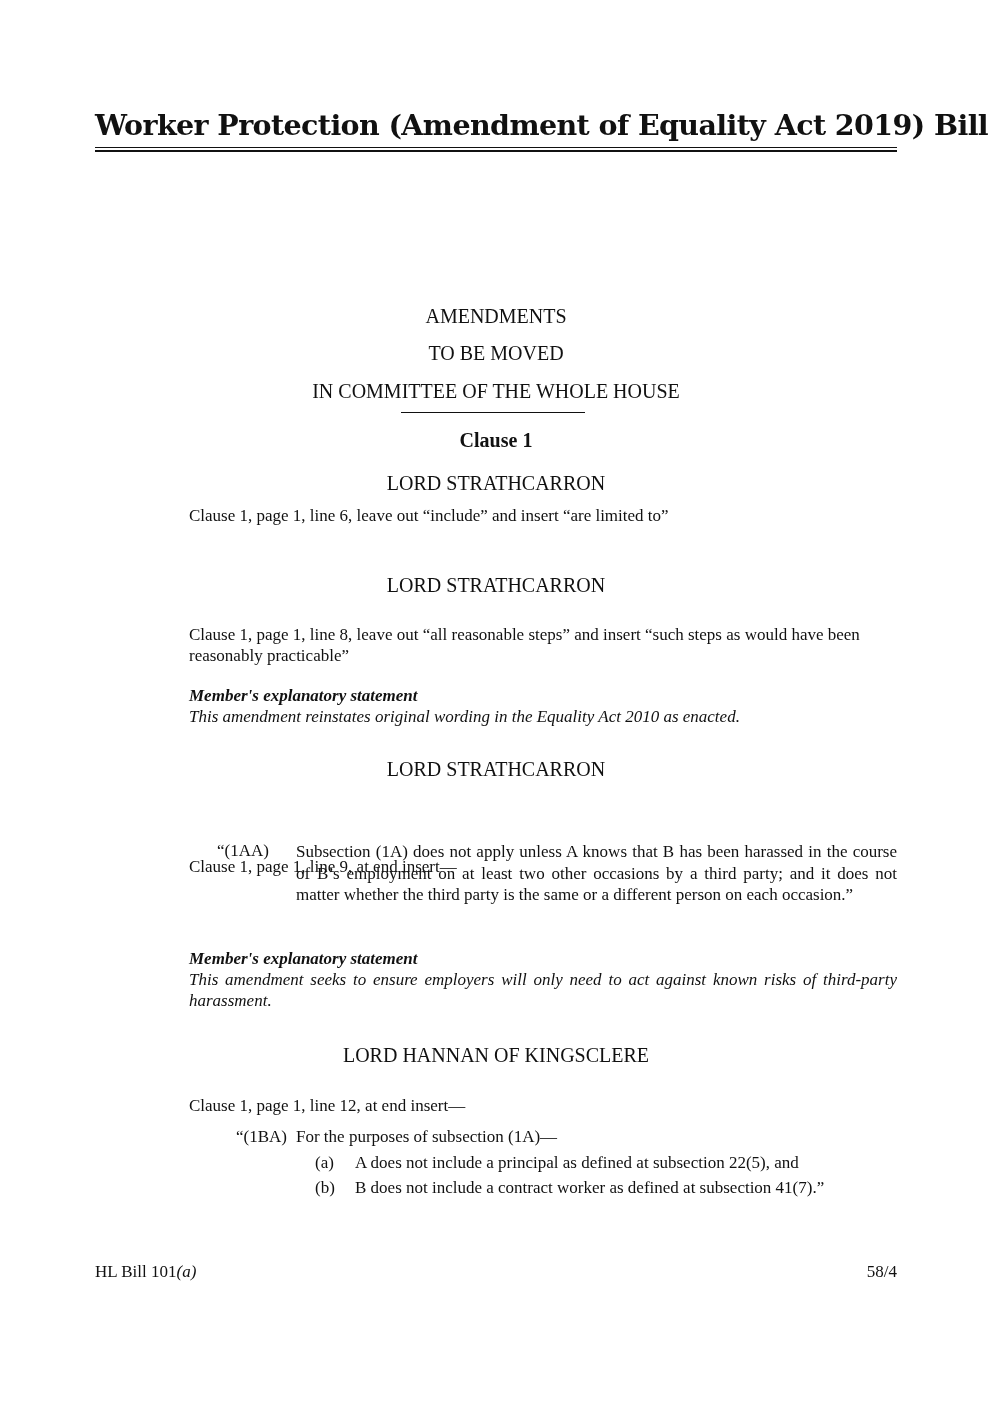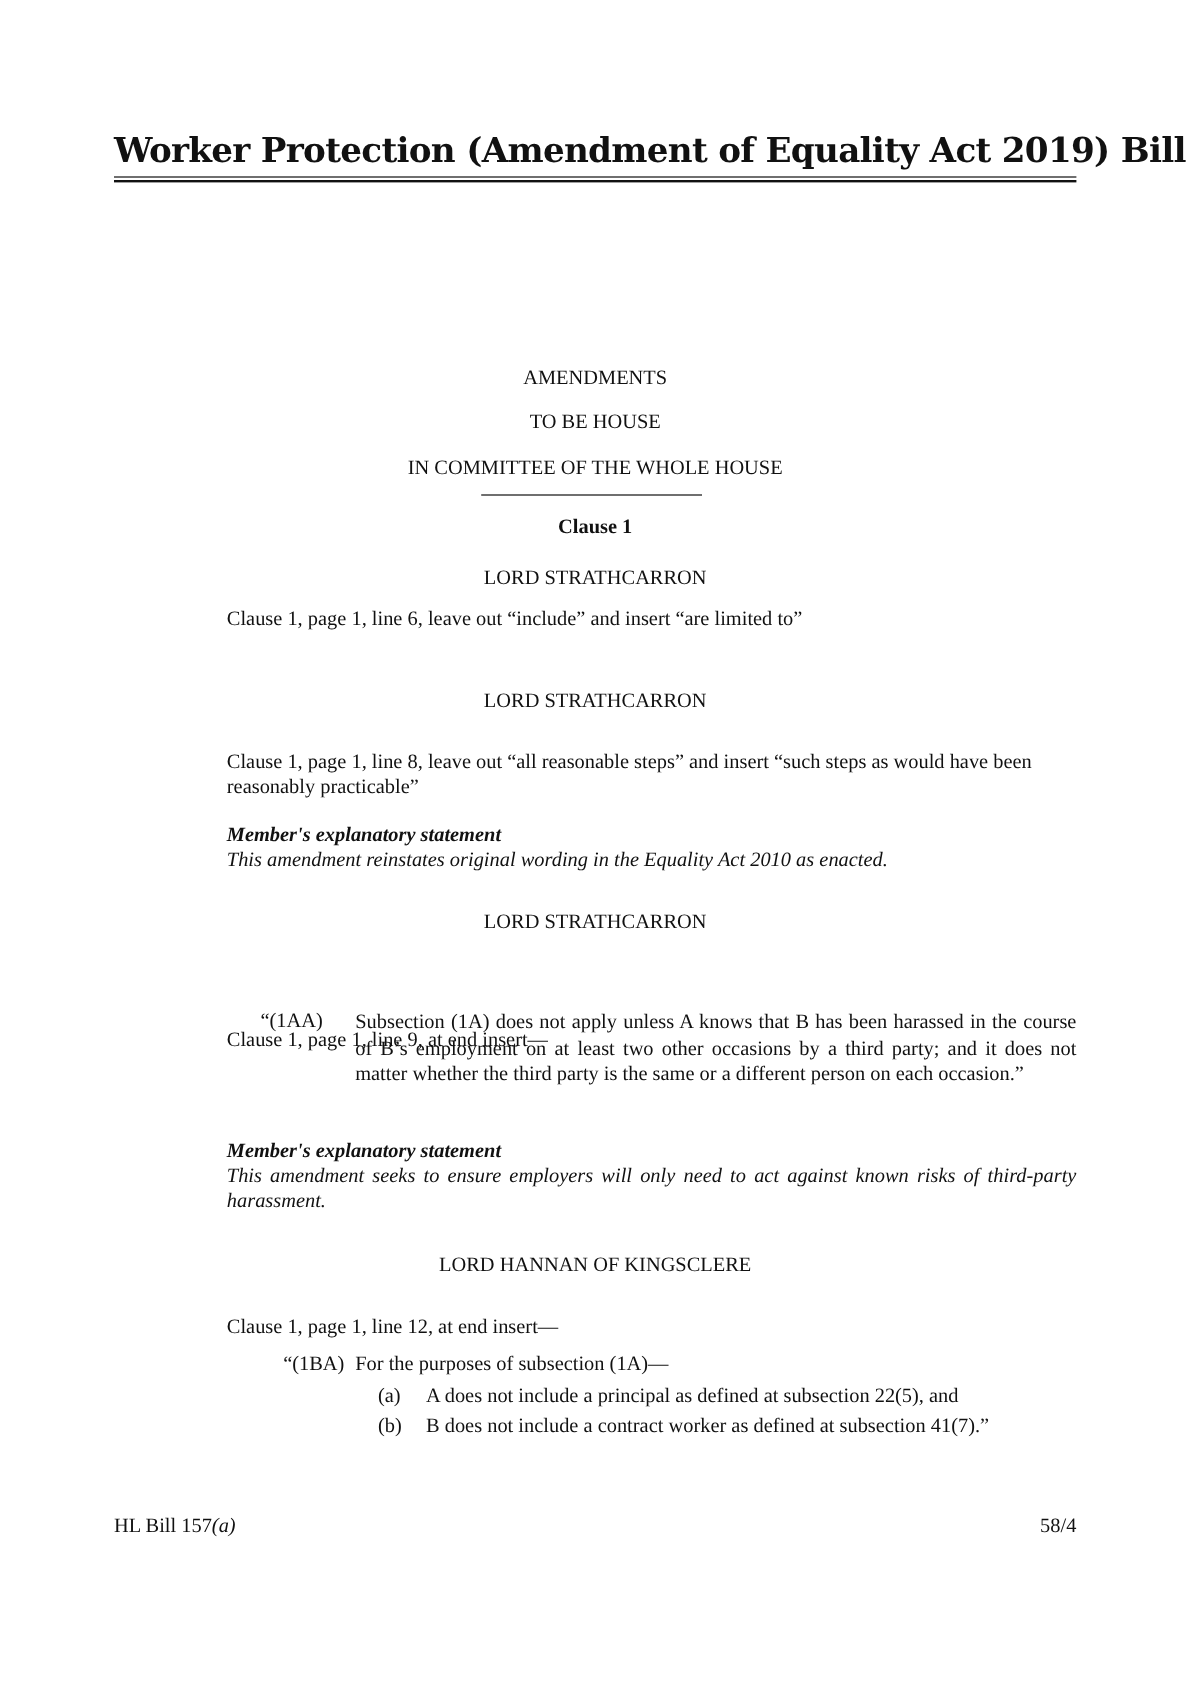--- a/index.html
+++ b/index.html
@@ -8,38 +8,38 @@
       font-family: "DejaVu Serif", "Liberation Serif", serif;
       color: #111111;
     }
     .page-title {
       position: absolute; left: 95px; top: 108px; width: 802px;
       text-align: center; font-weight: bold; font-size: 28.5px;
       font-family: "DejaVu Serif", serif; letter-spacing: -0.6px; white-space: nowrap;
     }
     .title-rule-1 { position: absolute; left: 95px; top: 147px; width: 802px; height: 0; border-top: 1px solid #111; }
     .title-rule-2 { position: absolute; left: 95px; top: 150px; width: 802px; height: 0; border-top: 2px solid #111; }
-    .center { position: absolute; left: 95px; width: 802px; text-align: center; font-size: 17px; white-space: nowrap; font-family: "Liberation Serif", serif; }
+    .center { position: absolute; left: 95px; width: 802px; text-align: center; font-size: 20px; white-space: nowrap; font-family: "Liberation Serif", serif; }
     .short-rule { position: absolute; left: 401px; top: 412px; width: 184px; border-top: 1px solid #111; }
     .bold { font-weight: bold; }
     .para { position: absolute; left: 189px; width: 708px; font-size: 17px; line-height: 21px; font-family: "Liberation Serif", serif; }
     .justify { text-align: justify; }
     .ital { font-style: italic; }
     .label { position: absolute; font-size: 17px; font-family: "Liberation Serif", serif; white-space: nowrap; }
     .footer { position: absolute; top: 1262px; font-size: 17px; font-family: "Liberation Serif", serif; }
   </style>
 </head>
 <body>
 
 <div class="page-title">Worker Protection (Amendment of Equality Act 2019) Bill</div>
 <div class="title-rule-1"></div>
 <div class="title-rule-2"></div>
 
 <div class="center" style="top:305px;">AMENDMENTS</div>
-<div class="center" style="top:342px;">TO BE HOUSE</div>
+<div class="center" style="top:342px;">TO BE MOVED</div>
 <div class="center" style="top:380px;">IN COMMITTEE OF THE WHOLE HOUSE</div>
 <div class="short-rule"></div>
 <div class="center bold" style="top:429px;">Clause 1</div>
 
 <div class="center" style="top:472px;">LORD STRATHCARRON</div>
 <div class="para" style="top:505px;">Clause 1, page 1, line 6, leave out “include” and insert “are limited to”</div>
 
 <div class="center" style="top:574px;">LORD STRATHCARRON</div>
 <div class="para" style="top:624px;">Clause 1, page 1, line 8, leave out “all reasonable steps” and insert “such steps as would have been reasonably practicable”</div>
 <div class="para bold ital" style="top:685px;">Member's explanatory statement</div>
@@ -55,15 +55,15 @@
 <div class="center" style="top:1044px;text-align:center;">LORD HANNAN OF KINGSCLERE</div>
 <div class="para" style="top:1095px;">Clause 1, page 1, line 12, at end insert—</div>
 <div class="label" style="left:217px; top:1127px;margin-left:19px;">“(1BA)</div>
 <div class="label" style="left:296px; top:1127px;">For the purposes of subsection (1A)—</div>
 <div class="label" style="left:315px; top:1153px;">(a)</div>
 <div class="label" style="left:355px; top:1153px;">A does not include a principal as defined at subsection 22(5), and</div>
 <div class="label" style="left:315px; top:1178px;">(b)</div>
 <div class="label" style="left:355px; top:1178px;">B does not include a contract worker as defined at subsection 41(7).”</div>
 
 <div class="footer" style="left:95px;">
-  <span>HL Bill 157</span><span class="ital">(a)</span>
+  <span>HL Bill 101</span><span class="ital">(a)</span>
 </div>
 <div class="footer" style="right:94px;">58/4</div>
 
 </body></html>

